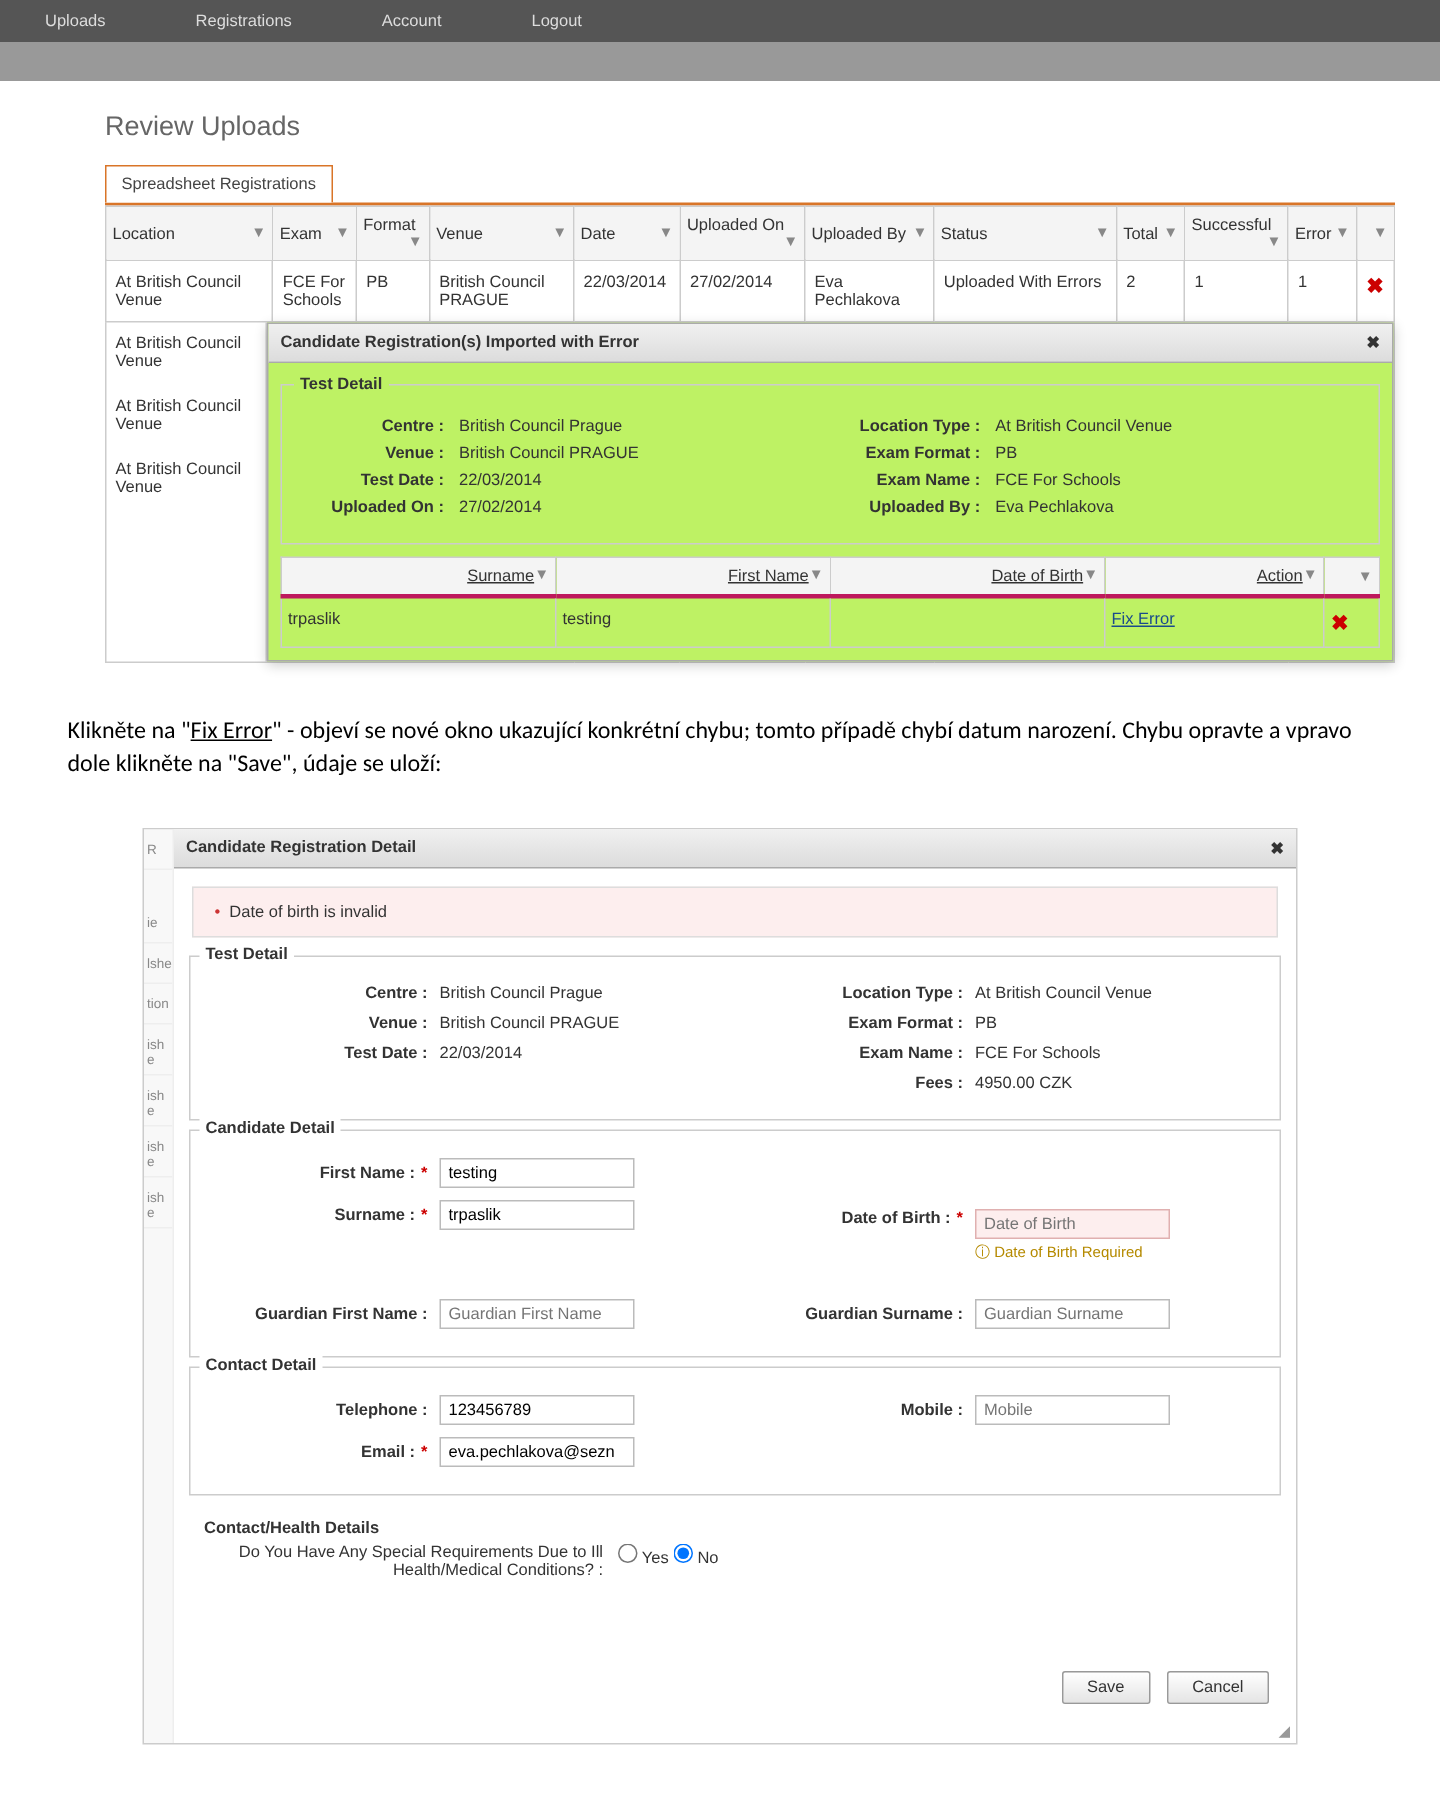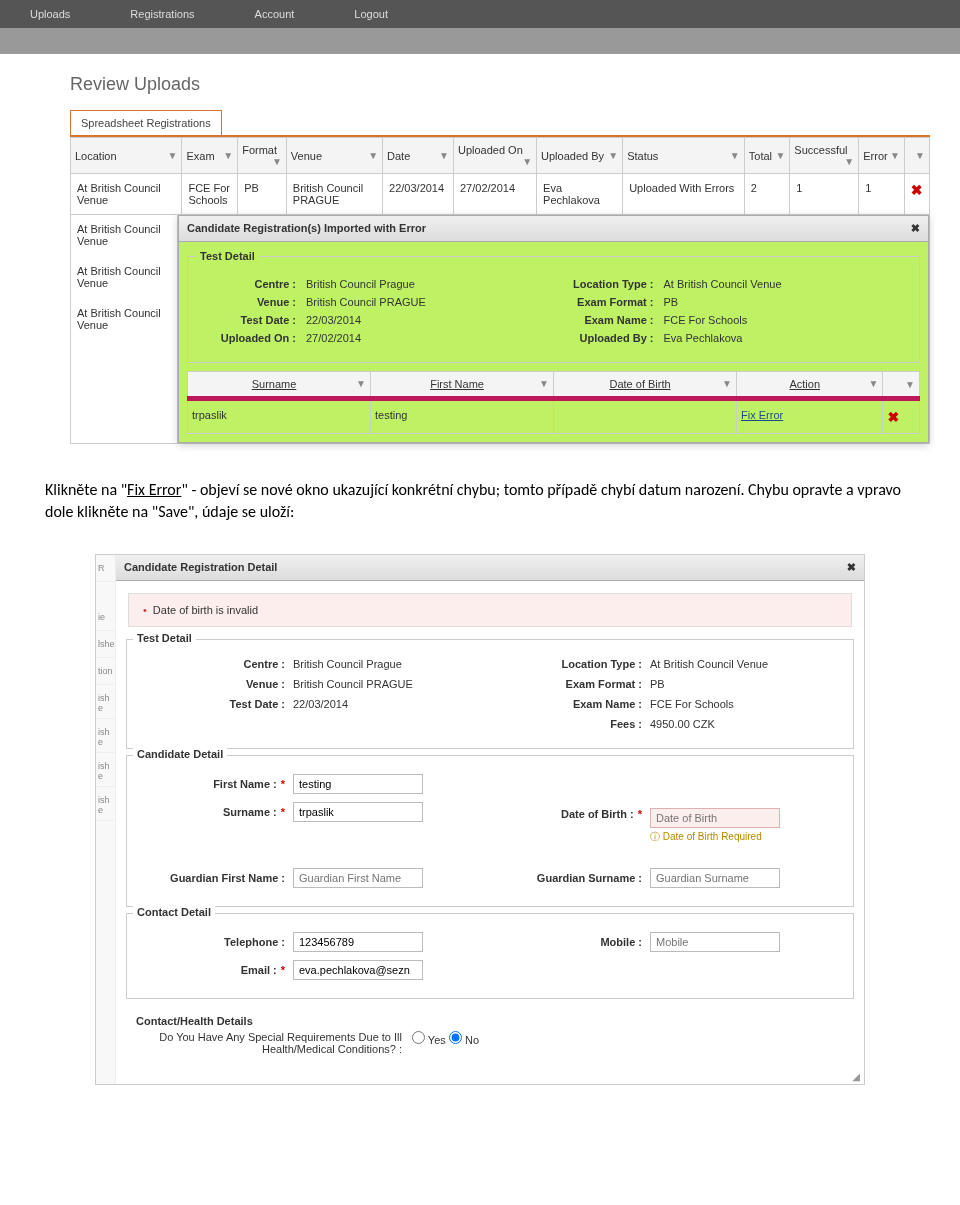--- a/index.html
+++ b/index.html
@@ -22,21 +22,21 @@
   .delete-x { color: #c00; font-weight: bold; font-size: 14px; }
   .modal-header { background: linear-gradient(#f0f0f0,#dcdcdc); padding: 6px 8px; font-weight: bold; font-size: 11px; border-bottom: 1px solid #aaa; display: flex; justify-content: space-between; }
   .fieldset { border: 1px solid #ccc; margin: 8px; padding: 10px 8px 12px 8px; }
   .fieldset-legend { font-weight: bold; padding: 0 4px; font-size: 11px; }
   .detail-row { display: flex; margin: 6px 0; }
   .detail-col { display: flex; flex: 1; }
   .detail-label { width: 110px; text-align: right; font-weight: bold; padding-right: 10px; }
   .detail-value { flex: 1; }
   
   .subgrid { width: 100%; border-collapse: collapse; margin: 0 8px 8px 8px; width: calc(100% - 16px); }
-  .subgrid th { border-bottom: 5px solid #be185d; padding: 6px 4px; text-align: center; font-weight: normal; text-decoration: underline; }
+  .subgrid th { border-bottom: 3px solid #be185d; padding: 6px 4px; text-align: right; font-weight: normal; text-decoration: underline; }
   .subgrid td { padding: 8px 4px; }
   .fix-link { color: #1a4b8c; text-decoration: underline; cursor: pointer; }
   
   
   .instructions { font-family: Calibri, Arial, sans-serif; font-size: 16px; line-height: 1.4; padding: 35px 45px 30px 45px; color: #000; }
   .instructions .underline { text-decoration: underline; }
   
   
   .screenshot2 { margin: 0 95px; border: 1px solid #ccc; position: relative; }
   .left-strip { position: absolute; left: 0; top: 0; bottom: 0; width: 20px; background: #f8f8f8; border-right: 1px solid #eee; font-size: 9px; color: #888; overflow: hidden; }
@@ -321,19 +321,23 @@
     </div>
 
     <div class="fieldset2" style="border:none; margin-top:0;">
       <div class="legend" style="position:static; display:block; margin-bottom:4px;">Contact/Health Details</div>
       <div style="display:flex; align-items:flex-start;">
         <div style="width:280px; text-align:right; font-weight:normal; padding-right:10px;">Do You Have Any Special Requirements Due to Ill Health/Medical Conditions? :</div>
         <div><input type="radio" style=""> <span>Yes</span> <input type="radio" checked="" style=""> <span>No</span></div>
       </div>
     </div>
 
+    <div class="btnrow">
+      <span class="btn">Save</span>
+      <span class="btn">Cancel</span>
+    </div>
     <div class="resize-grip">◢</div>
   </div>
 </div>
 
 <ul class="bullet-list">
   
 </ul>
 
 </body></html>

